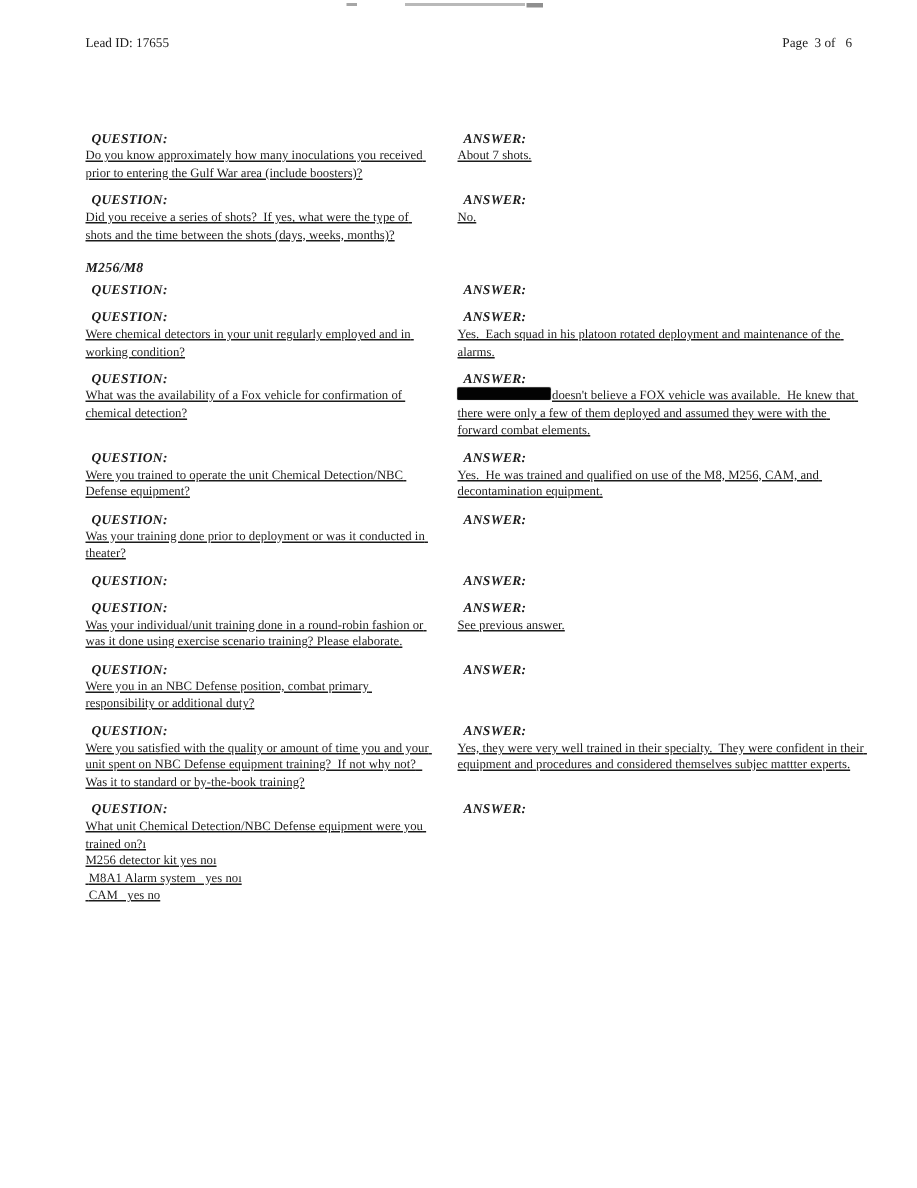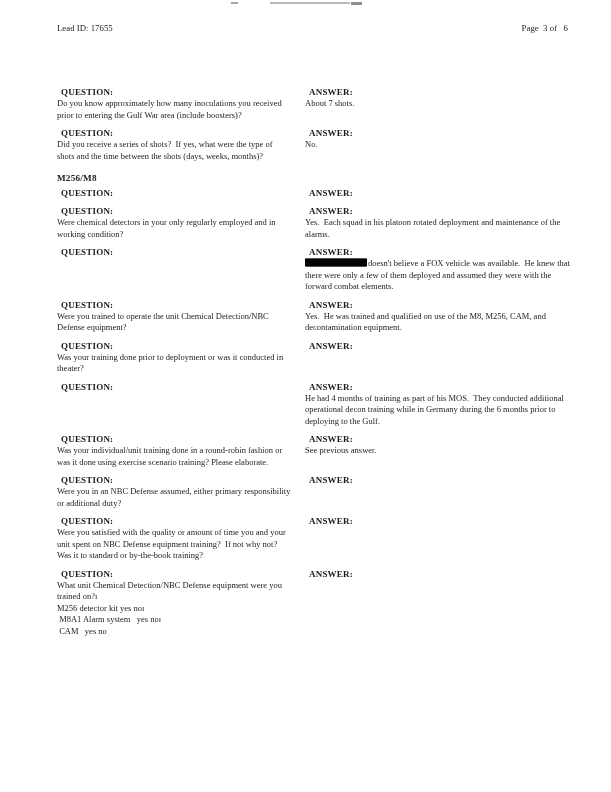--- a/index.html
+++ b/index.html
@@ -23,29 +23,30 @@
     white-space:pre;
   }
 
   .qa-list { position:absolute; top:86px; left:57px; width:520px; }
 
   .qa-row { display:grid; grid-template-columns:248px 1fr; margin-bottom:6px; }
   .q-col  { padding-right:14px; }
 
   .qa-label {
     font-weight:bold; font-size:9px; line-height:12px;
-    padding-left:4px; letter-spacing:0.2px;
+    padding-left:4px; letter-spacing:0.2px;font-style:italic;
   }
   .qa-text {
     font-size:8.5px; line-height:11.5px;
     white-space:pre-wrap;
+    text-decoration:underline;
   }
   .section-heading {
     font-weight:bold; font-size:9.2px; line-height:12px;
-    margin:10px 0 3px 0; letter-spacing:0.2px;
+    margin:10px 0 3px 0; letter-spacing:0.2px;font-style:italic;
   }
   .redaction {
     display:inline-block; width:62px; height:8px;
     background:#030303; border-radius:1px;
     transform:translateY(0.5px); margin-right:1px;
     box-shadow:0 0 0.5px #444;
   }
 </style>
 </head>
 <body>
@@ -89,31 +90,32 @@
     </div>
     <div class="a-col">
       <div class="qa-label">ANSWER:</div>
       <div class="qa-text"></div>
     </div>
   </div>
 
   <div class="qa-row">
     <div class="q-col">
       <div class="qa-label">QUESTION:</div>
-      <div class="qa-text">Were chemical detectors in your only regularly employed and in working condition?</div>
+      <div class="qa-text">Were chemical detectors in your unit regularly employed and in working condition?</div>
     </div>
     <div class="a-col">
       <div class="qa-label">ANSWER:</div>
       <div class="qa-text">Yes.  Each squad in his platoon rotated deployment and maintenance of the alarms.</div>
     </div>
   </div>
 
   <div class="qa-row">
     <div class="q-col">
       <div class="qa-label">QUESTION:</div>
+      <div class="qa-text">What was the availability of a Fox vehicle for confirmation of chemical detection?</div>
     </div>
     <div class="a-col">
       <div class="qa-label">ANSWER:</div>
       <div class="qa-text"><span class="redaction"></span>doesn't believe a FOX vehicle was available.  He knew that there were only a few of them deployed and assumed they were with the forward combat elements.</div>
     </div>
   </div>
 
   <div class="qa-row">
     <div class="q-col">
       <div class="qa-label">QUESTION:</div>
@@ -135,52 +137,52 @@
       <div class="qa-text"></div>
     </div>
   </div>
 
   <div class="qa-row">
     <div class="q-col">
       <div class="qa-label">QUESTION:</div>
     </div>
     <div class="a-col">
       <div class="qa-label">ANSWER:</div>
-      <div class="qa-text">He had 4 months of training as part of his MOS.  They conducted additional operational decon training while in Germany during the 6 months prior to deploying to the Gulf.</div>
     </div>
   </div>
 
   <div class="qa-row">
     <div class="q-col">
       <div class="qa-label">QUESTION:</div>
       <div class="qa-text">Was your individual/unit training done in a round-robin fashion or was it done using exercise scenario training? Please elaborate.</div>
     </div>
     <div class="a-col">
       <div class="qa-label">ANSWER:</div>
       <div class="qa-text">See previous answer.</div>
     </div>
   </div>
 
   <div class="qa-row">
     <div class="q-col">
       <div class="qa-label">QUESTION:</div>
-      <div class="qa-text">Were you in an NBC Defense assumed, either primary responsibility or additional duty?</div>
+      <div class="qa-text">Were you in an NBC Defense position, combat primary responsibility or additional duty?</div>
     </div>
     <div class="a-col">
       <div class="qa-label">ANSWER:</div>
     </div>
   </div>
 
   <div class="qa-row">
     <div class="q-col">
       <div class="qa-label">QUESTION:</div>
       <div class="qa-text">Were you satisfied with the quality or amount of time you and your unit spent on NBC Defense equipment training?  If not why not?  Was it to standard or by-the-book training?</div>
     </div>
     <div class="a-col">
       <div class="qa-label">ANSWER:</div>
+      <div class="qa-text">Yes, they were very well trained in their specialty.  They were confident in their equipment and procedures and considered themselves subjec mattter experts.</div>
     </div>
   </div>
 
   <div class="qa-row">
     <div class="q-col">
       <div class="qa-label">QUESTION:</div>
       <div class="qa-text">What unit Chemical Detection/NBC Defense equipment were you trained on?ı<div>M256 detector kit yes noı</div><div> M8A1 Alarm system   yes noı</div><div> CAM   yes no</div></div>
     </div>
     <div class="a-col">
       <div class="qa-label">ANSWER:</div>

